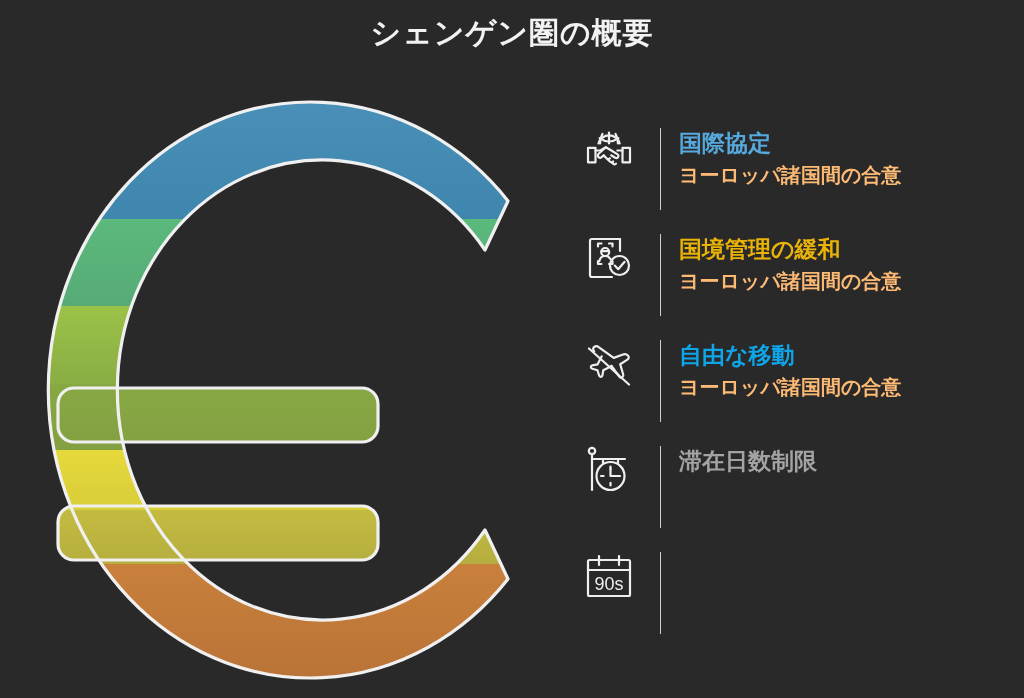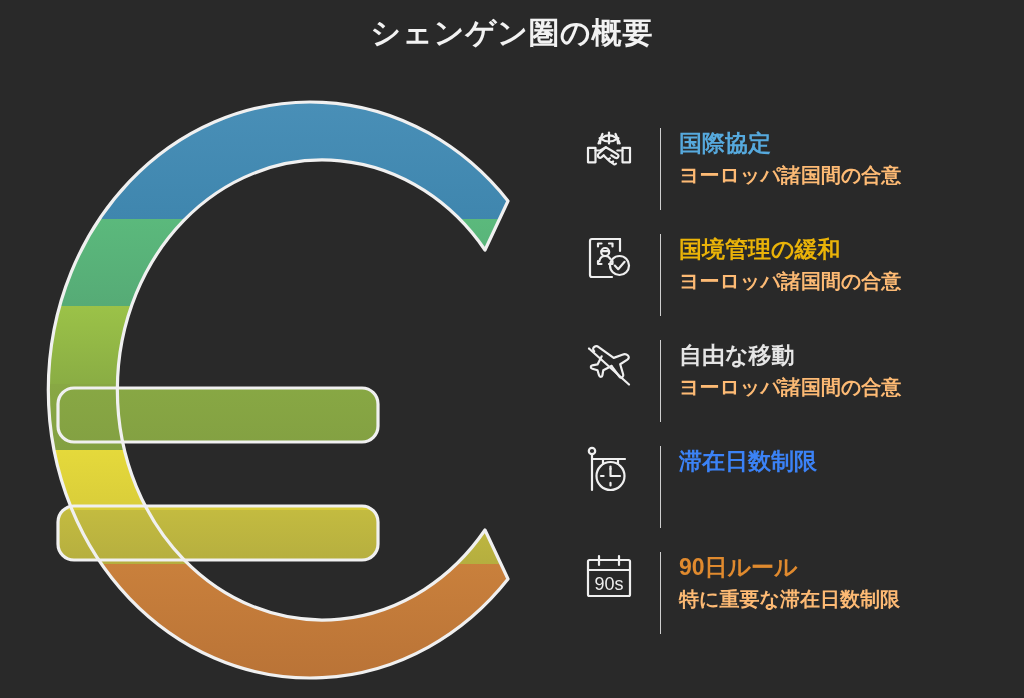--- a/index.html
+++ b/index.html
@@ -215,21 +215,21 @@
     <div class="feature">
       <div class="feature-icon">
         <svg width="58" height="58" viewBox="0 0 58 58" fill="none" stroke="#efefef" stroke-width="2.2" stroke-linecap="round" stroke-linejoin="round">
           <path d="M9 12.5l40 36"></path>
           <path d="M14.2 15.3c-1.6-1.5-1.4-3.6.3-4.6 1.4-.8 3-.5 4.5.6l14.7 10.6 8.6-3.2c2.1-.8 4.2-.6 5.6.8 1.3 1.3 1.2 3-.5 4.1l-7.2 4.6 3 10.3c.3 1.1 0 2.1-.8 2.7-1 .7-2.3.4-3.1-.7L31.5 30"></path>
           <path d="M31.5 30l-8.2 4.3-.9 5.1c-.1.9-.8 1.5-1.6 1.5-.9 0-1.5-.6-1.8-1.6l-1.5-5-5.1-1.5c-1-.3-1.6-1-1.6-1.8 0-.9.6-1.5 1.5-1.7l5.2-.9 4.2-8.1"></path>
         </svg>
       </div>
       <div class="feature-divider"></div>
       <div class="feature-text">
-        <div class="feature-heading" style="color:#e5e5e5">自由な移動</div>
+        <div class="feature-heading" style="color:#0ea5e9">自由な移動</div>
         <div class="feature-desc">ヨーロッパ諸国間の合意</div>
       </div>
     </div>
 
     <div class="feature">
       <div class="feature-icon">
         <svg width="58" height="58" viewBox="0 0 58 58" fill="none" stroke="#efefef" stroke-width="2.2" stroke-linecap="round" stroke-linejoin="round">
           <circle cx="12" cy="9" r="3.2"></circle>
           <path d="M12 12.2V48"></path>
           <path d="M12 17h33"></path>
@@ -238,35 +238,31 @@
           <circle cx="30.5" cy="34" r="14"></circle>
           <path d="M30.5 24.5v2.6"></path>
           <path d="M30.5 40.9v2.6"></path>
           <path d="M21 34h2.6"></path>
           <path d="M37.4 34H40"></path>
           <path d="M30.5 26.5V34h7"></path>
         </svg>
       </div>
       <div class="feature-divider"></div>
       <div class="feature-text">
-        <div class="feature-heading" style="color:#3b82f6">滞在日数制限</div>
+        <div class="feature-heading" style="color:#a3a3a3">滞在日数制限</div>
       </div>
     </div>
 
     <div class="feature">
       <div class="feature-icon">
         <svg width="58" height="58" viewBox="0 0 58 58" fill="none" stroke="#efefef" stroke-width="2.2" stroke-linecap="round" stroke-linejoin="round">
           <rect x="8" y="12" width="42" height="36" rx="1.5"></rect>
           <path d="M8 22h42"></path>
           <path d="M19 8v9"></path>
           <path d="M39 8v9"></path>
           <text x="29" y="41.5" fill="#efefef" stroke="none" font-family="Liberation Sans, sans-serif" font-size="18" text-anchor="middle">90s</text>
         </svg>
       </div>
       <div class="feature-divider"></div>
-      <div class="feature-text">
-        <div class="feature-heading" style="color:#e08a2e">90日ルール</div>
-        <div class="feature-desc">特に重要な滞在日数制限</div>
-      </div>
     </div>
 
   </div>
 </div>
 
 </body></html>

